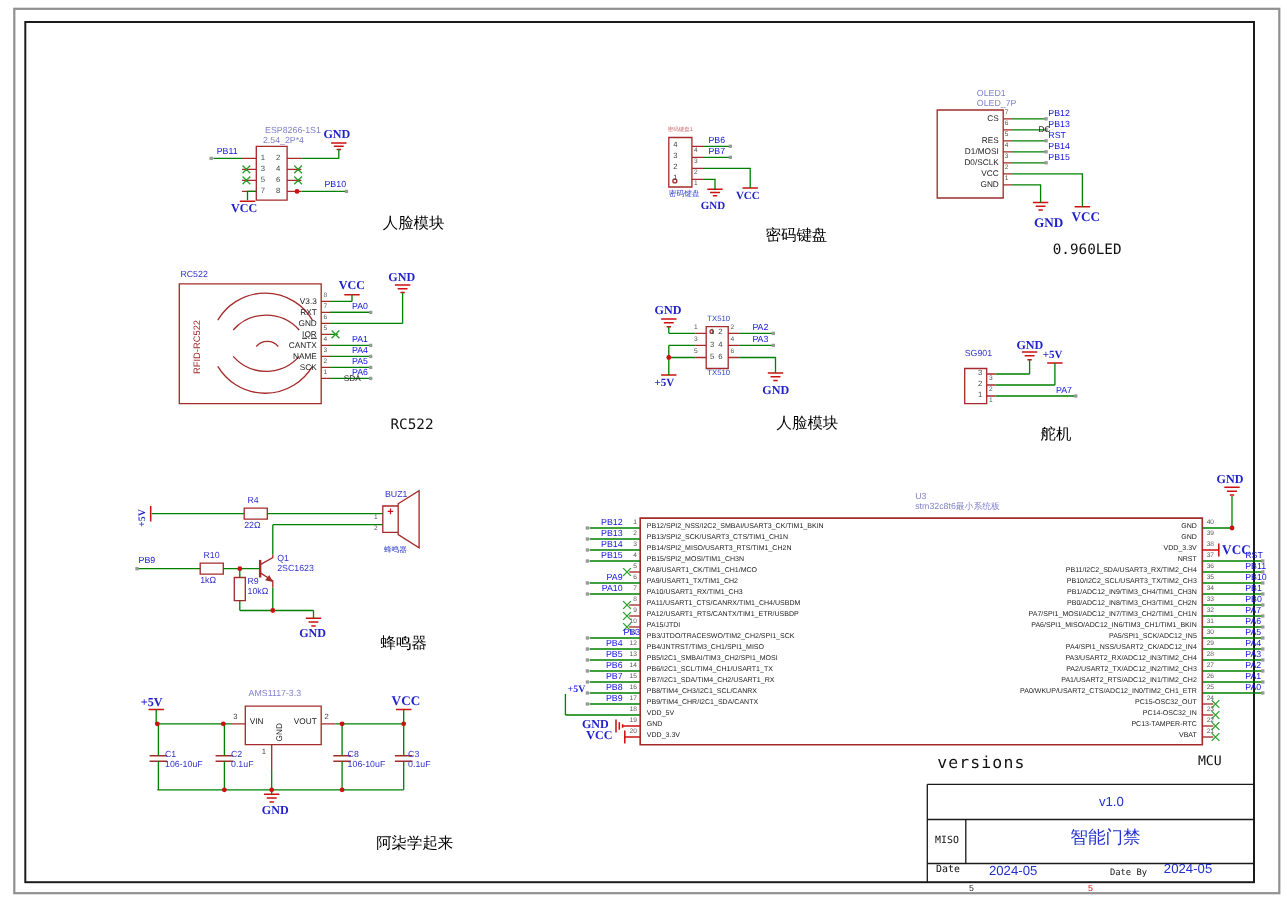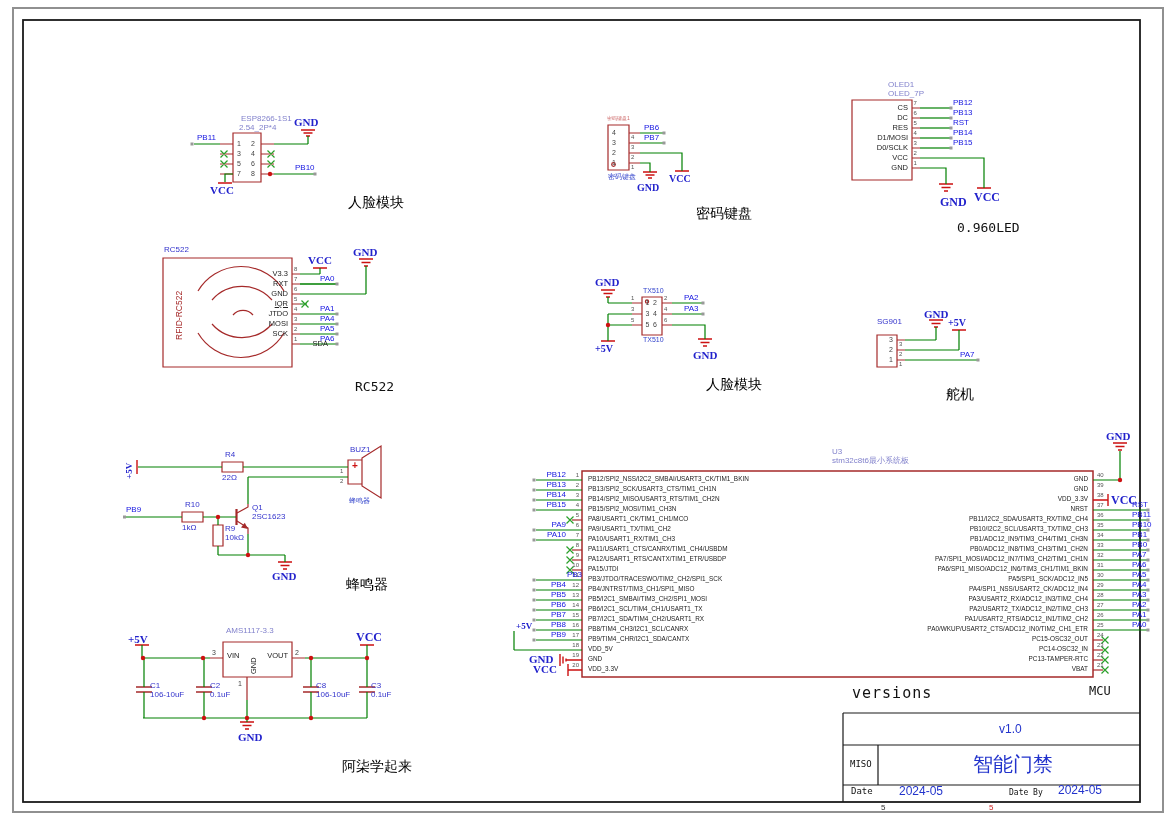--- a/index.html
+++ b/index.html
@@ -25,21 +25,21 @@
   .lblue{font-size:7px;color:#3344cc;}
   .plus{font:bold 10px "Liberation Sans",sans-serif;color:#cc1111;}
   .rfidtxt{font-size:8.5px;color:#a52a2a;}
   .sect{font-size:14px;color:#000;}
   .sectm{font-family:"DejaVu Sans Mono",monospace;font-size:13px;color:#111;}
   .sectm12{font-family:"DejaVu Sans Mono",monospace;font-size:12px;color:#111;}
   .tbv{font-family:"DejaVu Sans Mono",monospace;font-size:15px;color:#111;letter-spacing:1px;}
   .tbl{font-family:"DejaVu Sans Mono",monospace;font-size:9px;color:#111;}
   .tbl8{font-family:"DejaVu Sans Mono",monospace;font-size:8px;color:#111;}
   .tbb{font-size:12px;color:#2233cc;}
-  .tbn{font-size:20px;color:#2233cc;}
+  .tbn{font-size:16px;color:#2233cc;}
   .wm{font-size:21px;color:#c9c9c9;opacity:.85;}
   .r5{font-size:8px;color:#333;}
   .r5r{font-size:8px;color:#cc2222;}
 </style>
 </head>
 <body>
 
 <div id="canvas">
 
 <svg id="schematic" width="1170" height="825">
@@ -438,21 +438,21 @@
       <span class="t pnum" style="left: 1097px; top: 631.8px;">24</span>
       <span class="t fn ra" style="left: 1088px; top: 645.8px;">PC14-OSC32_IN</span>
       <span class="t pnum" style="left: 1097px; top: 641.8px;">23</span>
       <span class="t fn ra" style="left: 1088px; top: 655.8px;">PC13-TAMPER-RTC</span>
       <span class="t pnum" style="left: 1097px; top: 651.8px;">22</span>
       <span class="t fn ra" style="left: 1088px; top: 665.8px;">VBAT</span>
       <span class="t pnum" style="left: 1097px; top: 661.8px;">21</span>
       <span class="t fn2 ra" style="left: 908px; top: 103.5px;">CS</span>
       <span class="t pnum" style="left: 913.5px; top: 99.5px;">7</span>
       <span class="t net" style="left: 953px; top: 98.5px;">PB12</span>
-      <span class="t fn2 ra" style="left: 908px; top: 113.5px;">DC</span>
+      <span class="t fn2 ra" style="left: 955px; top: 113.5px;">DC</span>
       <span class="t pnum" style="left: 913.5px; top: 109.5px;">6</span>
       <span class="t net" style="left: 953px; top: 108.5px;">PB13</span>
       <span class="t fn2 ra" style="left: 908px; top: 123.5px;">RES</span>
       <span class="t pnum" style="left: 913.5px; top: 119.5px;">5</span>
       <span class="t net" style="left: 953px; top: 118.5px;">RST</span>
       <span class="t fn2 ra" style="left: 908px; top: 133.5px;">D1/MOSI</span>
       <span class="t pnum" style="left: 913.5px; top: 129.5px;">4</span>
       <span class="t net" style="left: 953px; top: 128.5px;">PB14</span>
       <span class="t fn2 ra" style="left: 908px; top: 143.5px;">D0/SCLK</span>
       <span class="t pnum" style="left: 913.5px; top: 139.5px;">3</span>
@@ -463,24 +463,24 @@
       <span class="t pnum" style="left: 913.5px; top: 159.5px;">1</span>
       <span class="t fn2 ra" style="left: 288px; top: 269.5px;">V3.3</span>
       <span class="t pnum" style="left: 294px; top: 265.5px;">8</span>
       <span class="t fn2 ra" style="left: 288px; top: 279.5px;">RXT</span>
       <span class="t pnum" style="left: 294px; top: 275.5px;">7</span>
       <span class="t net" style="left: 320px; top: 274.5px;">PA0</span>
       <span class="t fn2 ra" style="left: 288px; top: 289.5px;">GND</span>
       <span class="t pnum" style="left: 294px; top: 285.5px;">6</span>
       <span class="t fn2 ra" style="left: 288px; top: 299.5px; text-decoration: underline;">IQR</span>
       <span class="t pnum" style="left: 294px; top: 295.5px;">5</span>
-      <span class="t fn2 ra" style="left: 288px; top: 309.5px;">JTDO</span>
+      <span class="t fn2 ra" style="left: 288px; top: 309.5px;">CANTX</span>
       <span class="t pnum" style="left: 294px; top: 305.5px;">4</span>
       <span class="t net" style="left: 320px; top: 304.5px;">PA1</span>
-      <span class="t fn2 ra" style="left: 288px; top: 319.5px;">MOSI</span>
+      <span class="t fn2 ra" style="left: 288px; top: 319.5px;">NAME</span>
       <span class="t pnum" style="left: 294px; top: 315.5px;">3</span>
       <span class="t net" style="left: 320px; top: 314.5px;">PA4</span>
       <span class="t fn2 ra" style="left: 288px; top: 329.5px;">SCK</span>
       <span class="t pnum" style="left: 294px; top: 325.5px;">2</span>
       <span class="t net" style="left: 320px; top: 324.5px;">PA5</span>
       <span class="t fn2 ra" style="left: 288px; top: 339.5px; margin-left: 40px;">SDA</span>
       <span class="t pnum" style="left: 294px; top: 335.5px;">1</span>
       <span class="t net" style="left: 320px; top: 334.5px;">PA6</span>
       <span class="t pnum7" style="left: 237px; top: 140px;">1</span>
       <span class="t pnum7" style="left: 251px; top: 140px;">2</span>

